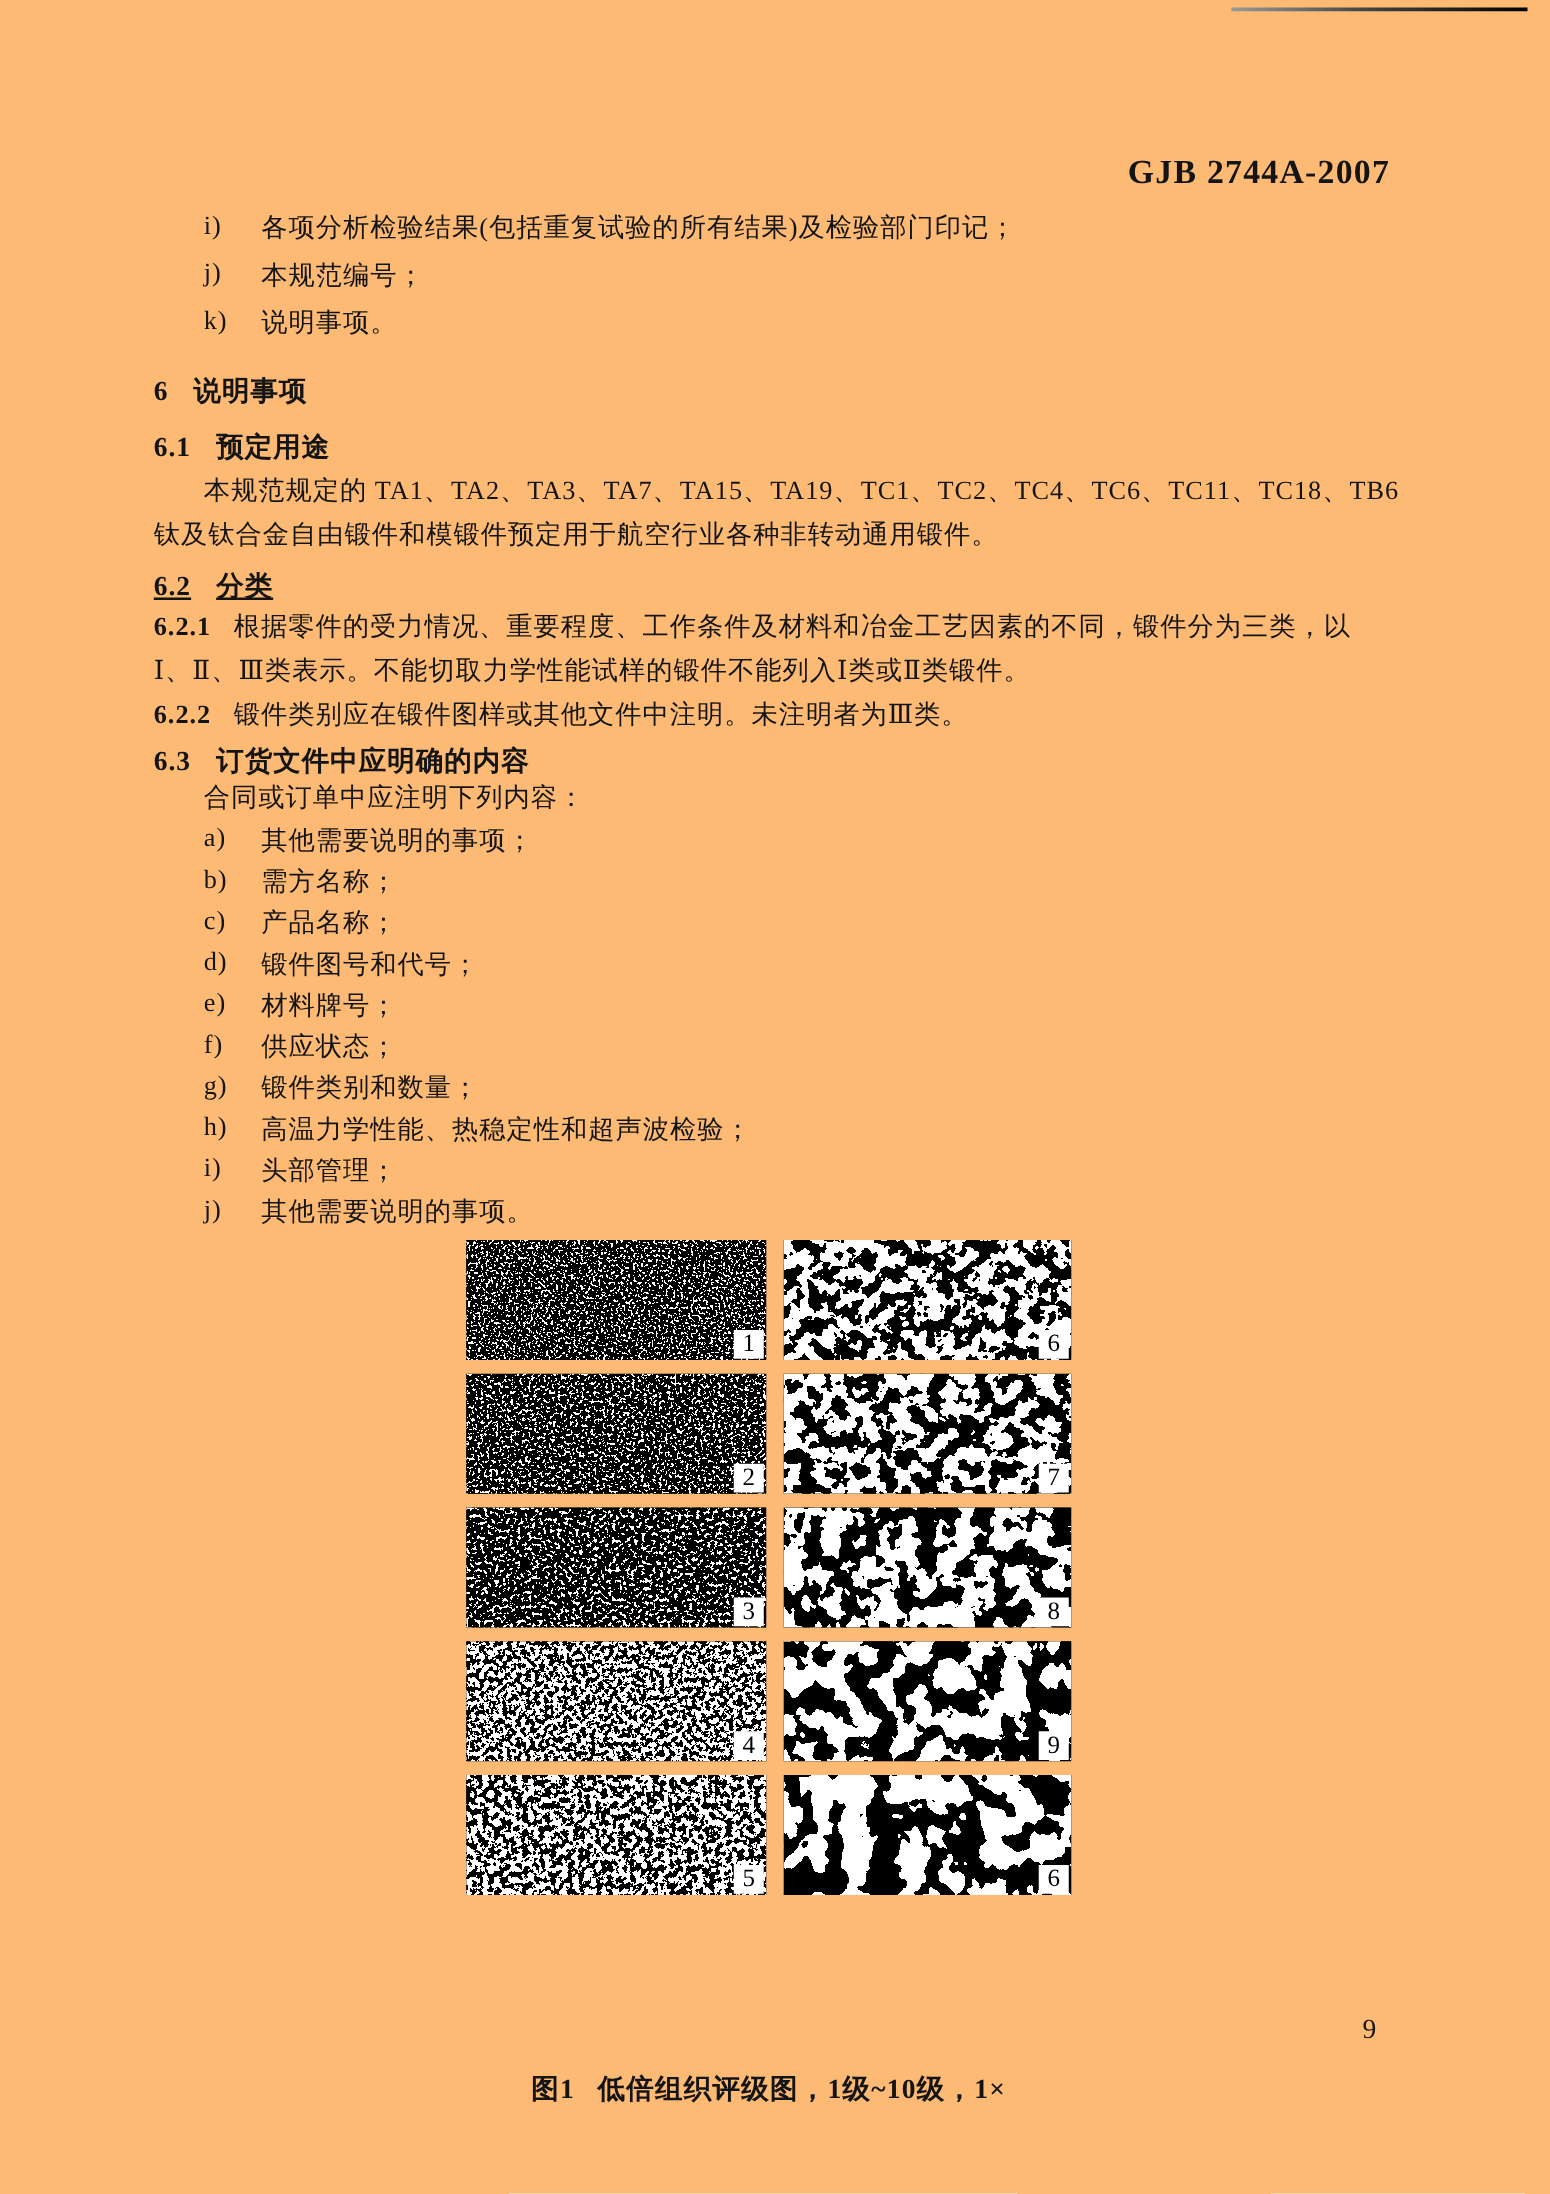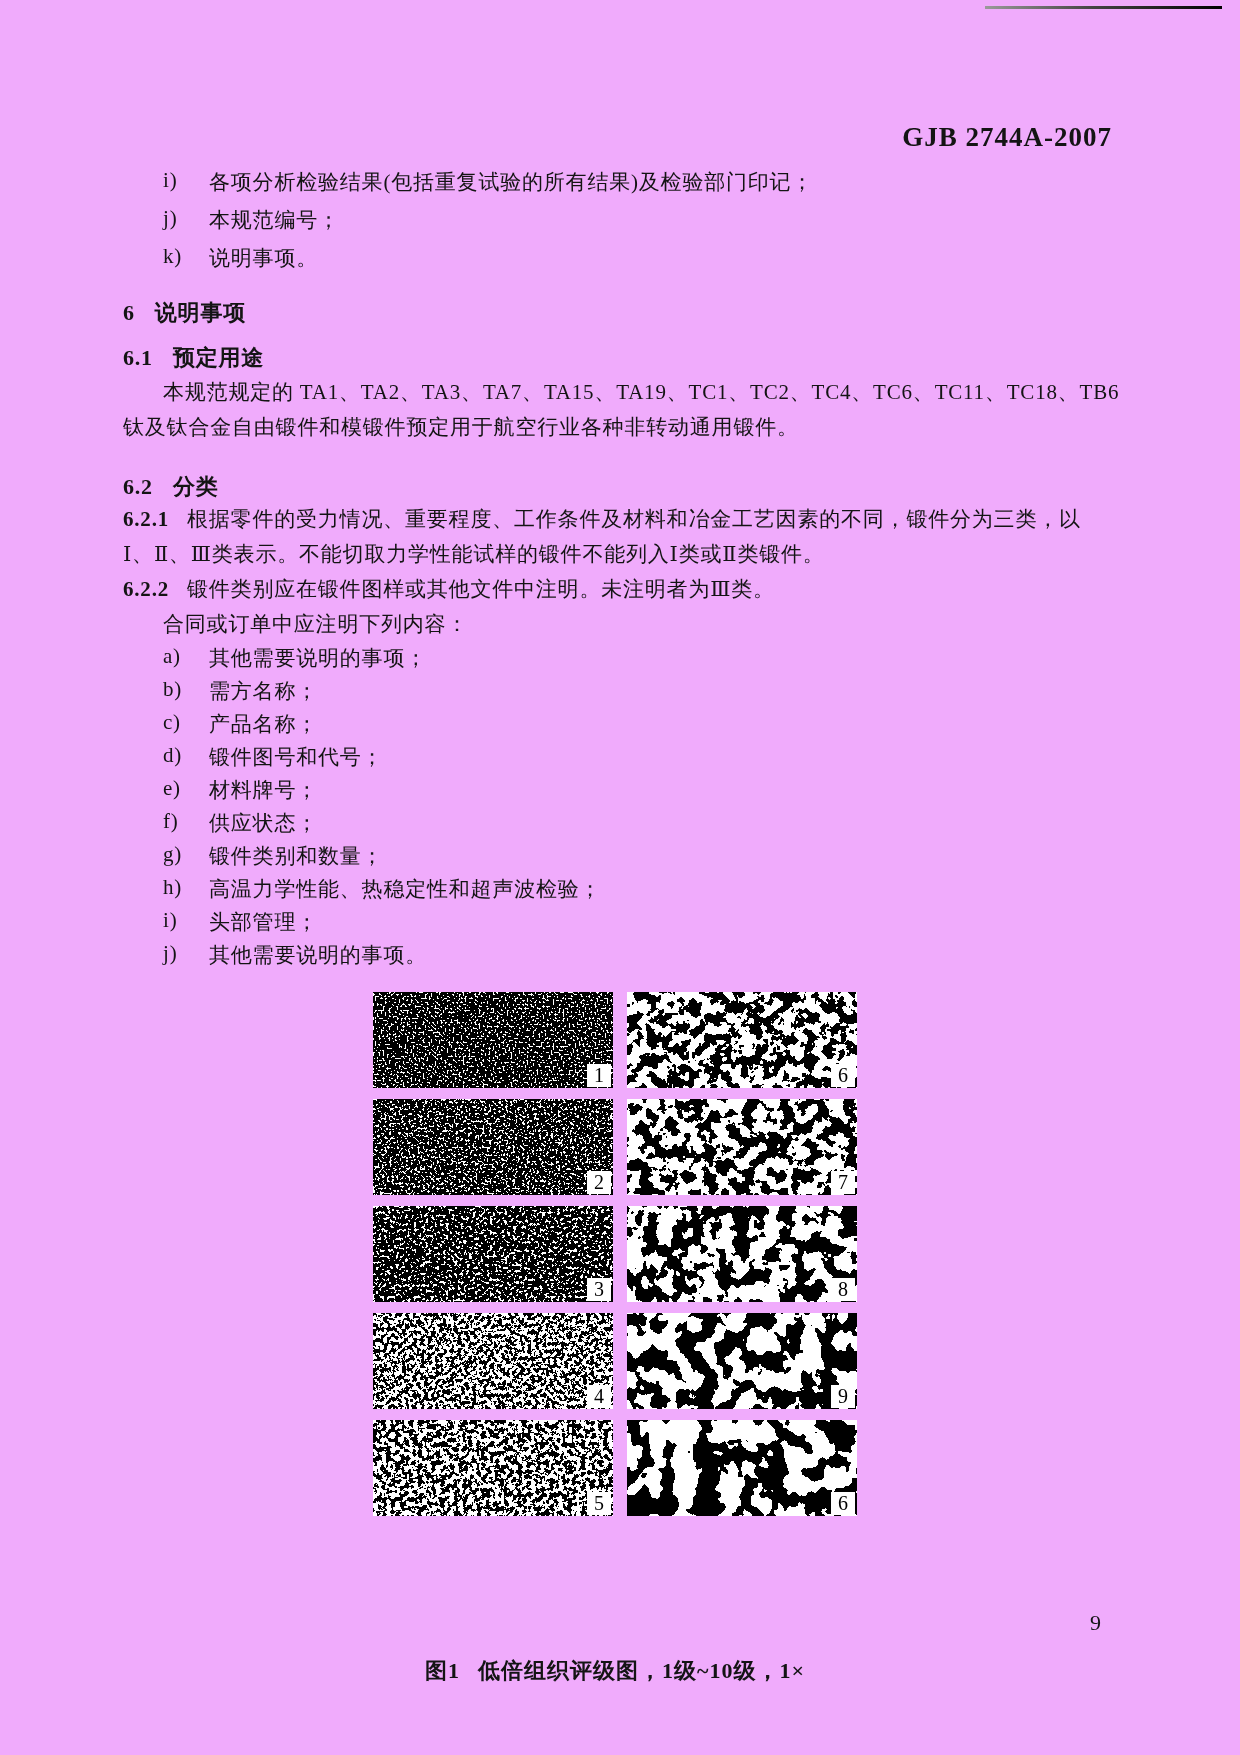--- a/index.html
+++ b/index.html
@@ -1,17 +1,17 @@
 <!DOCTYPE html>
 <html><head>
 <meta charset="utf-8">
 <style>
   html,body{margin:0;padding:0;background:#ffffff;}
   .page{
-    position:relative;width:1240px;height:1755px;background:#f0abfc;
+    position:relative;width:1240px;height:1755px;background:#fdba74;
     font-family:"Liberation Serif","DejaVu Serif",serif;color:#141414;overflow:hidden;
   }
   .top-rule{
     position:absolute;left:985px;top:6px;width:237px;height:3px;
     background:linear-gradient(to right,#9a9a9a,#444 45%,#000);
   }
   .doc-number{
     position:absolute;top:122px;right:128px;
     font-size:27px;font-weight:bold;letter-spacing:1px;white-space:nowrap;
   }
@@ -20,21 +20,21 @@
     font-size:21px;letter-spacing:0.8px;
   }
   .lrow{display:flex;align-items:flex-start;padding-left:40px;box-sizing:border-box;}
   .cont-list .lrow{height:38px;}
   .order-list .lrow{height:33px;}
   .lrow .lbl{flex:none;width:46px;}
   .lrow .txt{flex:1;}
   .h1{font-weight:bold;font-size:22px;height:30px;margin-top:16px;}
   .h2{font-weight:bold;font-size:22px;height:30px;}
   .h2-61{margin-top:15px;}
-  .h2-62{margin-top:24px;}
+  .h2-62{margin-top:6px;text-decoration:underline;}
   .h2-63{margin-top:2px;}
   .hnum{margin-right:20px;}
   .para-line{height:35px;}
   .para61{margin-top:5px;}
   .indent{padding-left:40px;}
   .s621{margin-top:3px;}
   .clause-num{font-weight:bold;margin-right:18px;}
   .intro-line{height:34px;}
   .figure{position:absolute;left:373px;top:992px;width:484px;}
   .fig-grid{
@@ -101,20 +101,23 @@
       <div class="para-line">
         <span class="clause-num">6.2.1</span><span>根据零件的受力情况、重要程度、工作条件及材料和冶金工艺因素的不同，锻件分为三类，以</span>
       </div>
       <div class="para-line">Ⅰ、Ⅱ、Ⅲ类表示。不能切取力学性能试样的锻件不能列入Ⅰ类或Ⅱ类锻件。</div>
     </div>
 
     <div class="para-line">
       <span class="clause-num">6.2.2</span><span>锻件类别应在锻件图样或其他文件中注明。未注明者为Ⅲ类。</span>
     </div>
 
+    <div class="h2 h2-63">
+      <span class="hnum">6.3</span><span>订货文件中应明确的内容</span>
+    </div>
 
     <div class="intro-line indent">合同或订单中应注明下列内容：</div>
 
     <div class="order-list">
         <div class="lrow">
           <span class="lbl">a)</span>
           <span class="txt">其他需要说明的事项；</span>
         </div>
         <div class="lrow">
           <span class="lbl">b)</span>

